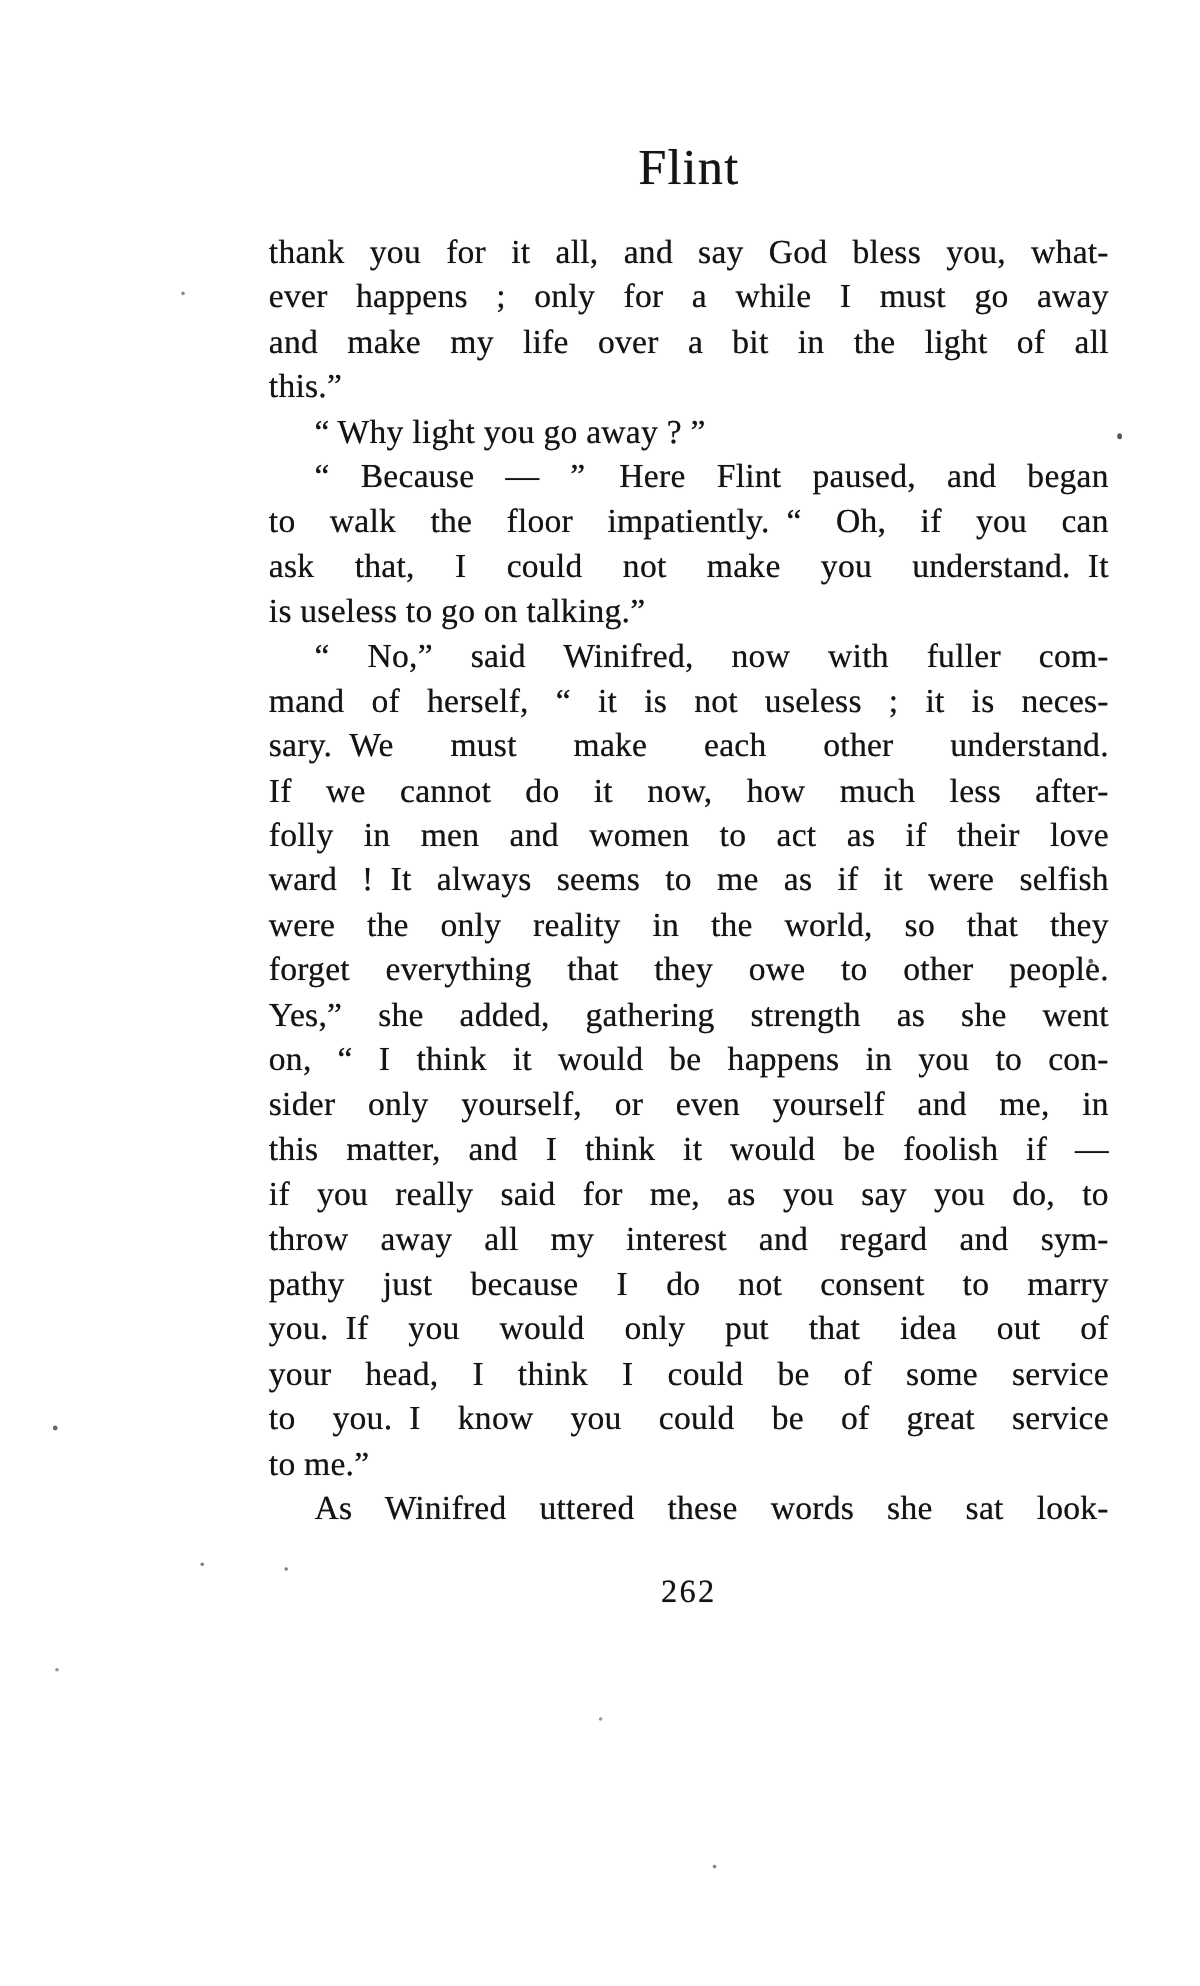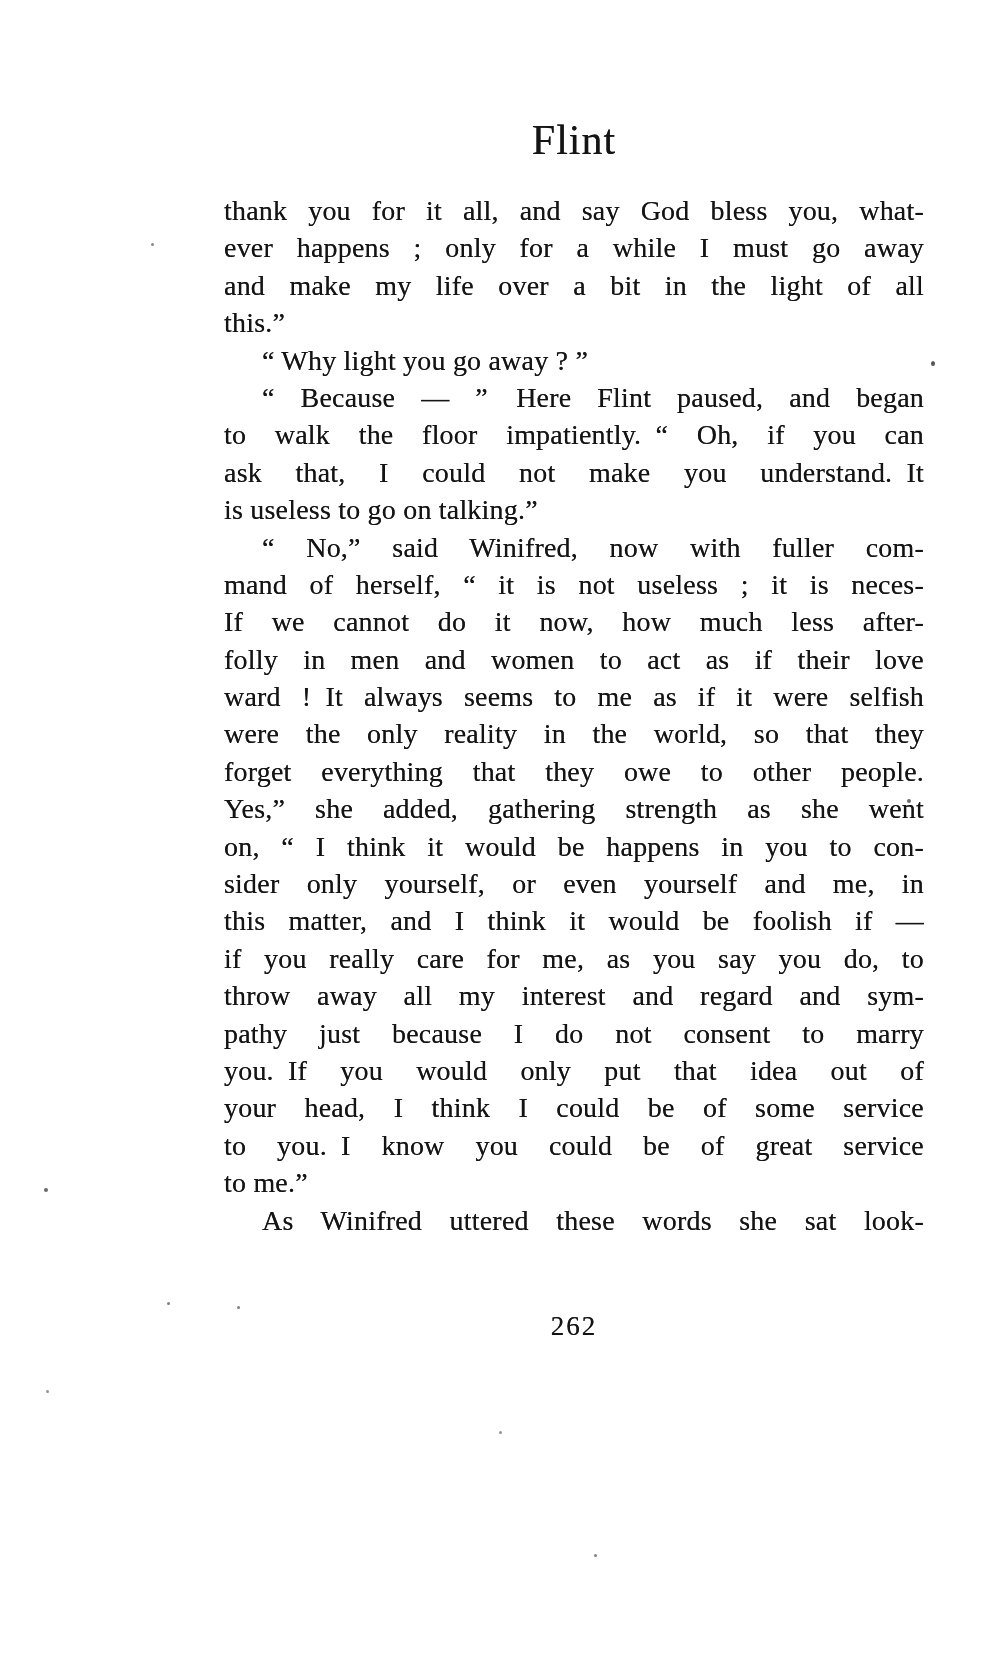--- a/index.html
+++ b/index.html
@@ -86,30 +86,31 @@
       <div class="line justify">ever happens ; only for a while I must go away</div>
       <div class="line justify">and make my life over a bit in the light of all</div>
       <div class="line">this.”</div>
       <div class="line indent">“ Why light you go away ? ”</div>
       <div class="line justify indent">“ Because — ” Here Flint paused, and began</div>
       <div class="line justify">to walk the floor impatiently. “ Oh, if you can</div>
       <div class="line justify">ask that, I could not make you understand. It</div>
       <div class="line">is useless to go on talking.”</div>
       <div class="line justify indent">“ No,” said Winifred, now with fuller com-</div>
       <div class="line justify">mand of herself, “ it is not useless ; it is neces-</div>
+      <div class="line justify">sary. We must make each other understand.</div>
       <div class="line justify">If we cannot do it now, how much less after-</div>
       <div class="line justify">folly in men and women to act as if their love</div>
       <div class="line justify">ward ! It always seems to me as if it were selfish</div>
       <div class="line justify">were the only reality in the world, so that they</div>
       <div class="line justify">forget everything that they owe to other people.</div>
       <div class="line justify">Yes,” she added, gathering strength as she went</div>
       <div class="line justify">on, “ I think it would be happens in you to con-</div>
       <div class="line justify">sider only yourself, or even yourself and me, in</div>
       <div class="line justify">this matter, and I think it would be foolish if —</div>
-      <div class="line justify">if you really care for me, as you say you do, to</div>
+      <div class="line justify">if you really said for me, as you say you do, to</div>
       <div class="line justify">throw away all my interest and regard and sym-</div>
       <div class="line justify">pathy just because I do not consent to marry</div>
       <div class="line justify">you. If you would only put that idea out of</div>
       <div class="line justify">your head, I think I could be of some service</div>
       <div class="line justify">to you. I know you could be of great service</div>
       <div class="line">to me.”</div>
       <div class="line justify indent">As Winifred uttered these words she sat look-</div>
     </div>
 
   <div class="folio">262</div>

